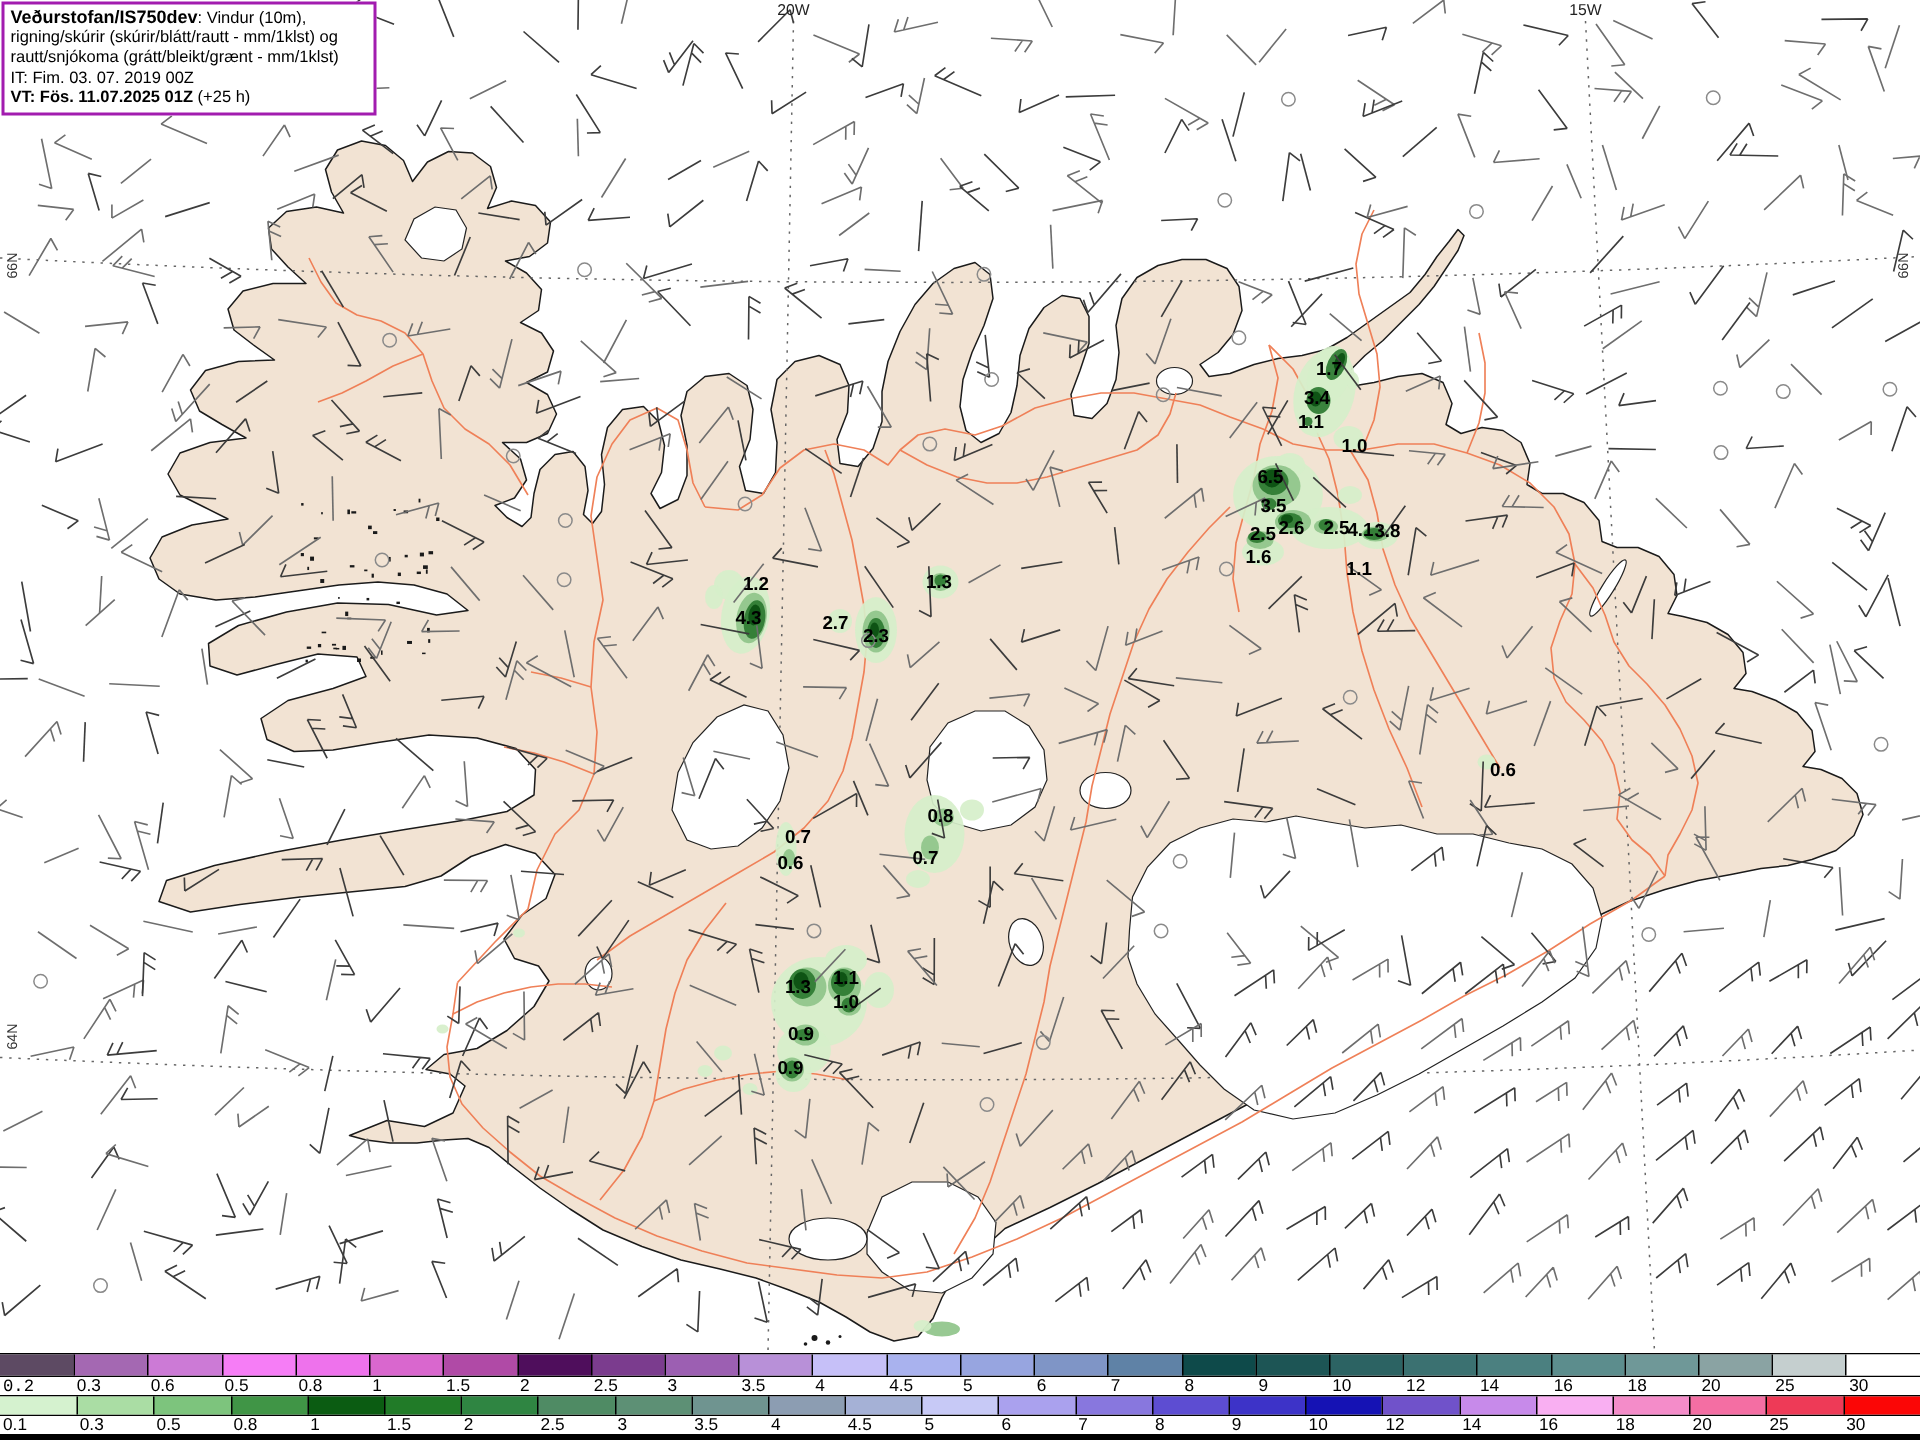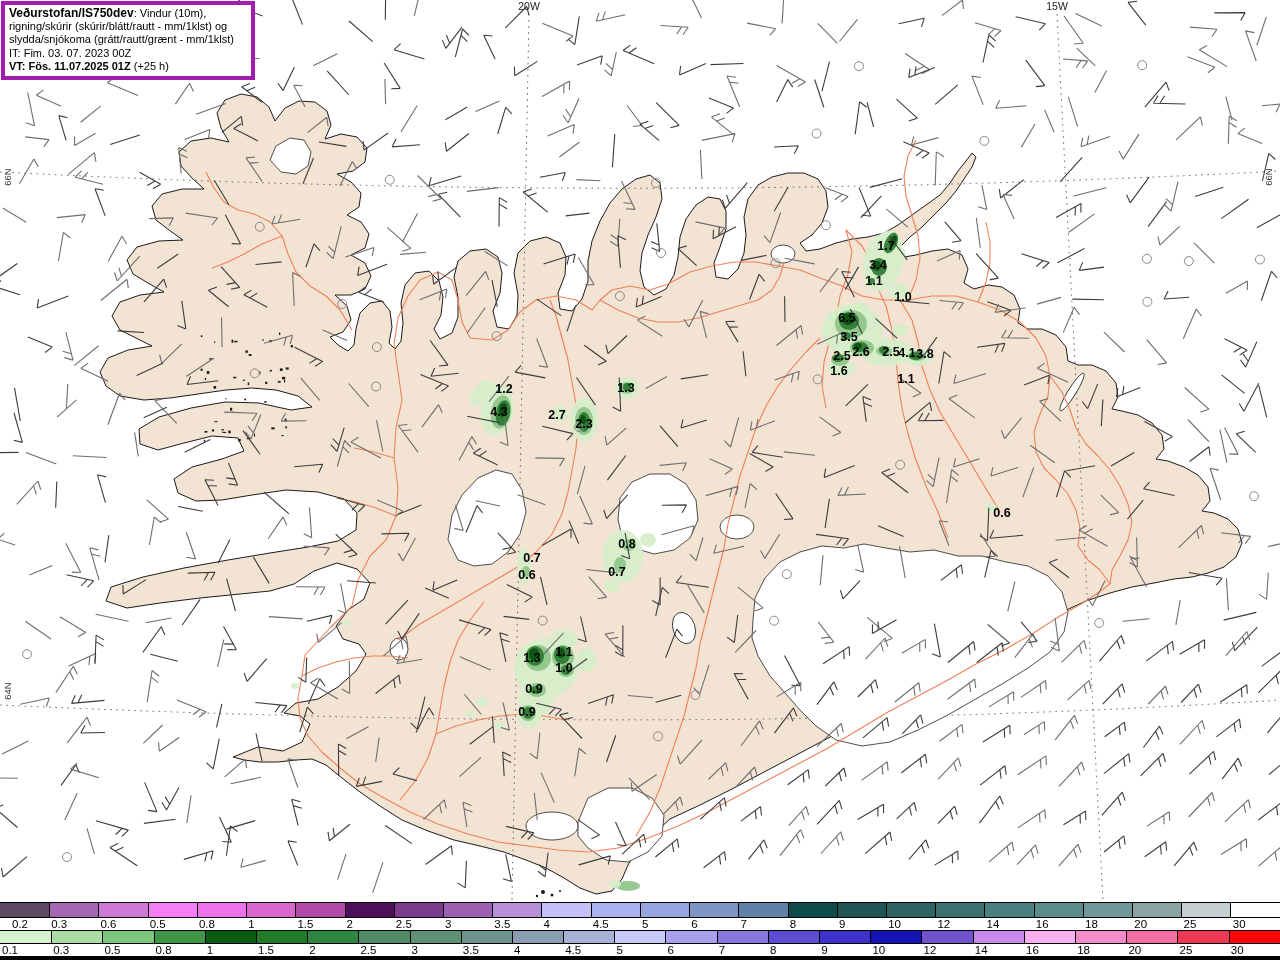--- a/index.html
+++ b/index.html
@@ -1,20 +1,20 @@
 <!DOCTYPE html>
 <html><head>
 <meta charset="utf-8">
 <style>
   html,body{margin:0;padding:0;background:#fff;}
   #frame{position:relative;width:1280px;height:960px;overflow:hidden;background:#fff;
          font-family:"Liberation Sans",sans-serif;}
   #map{position:absolute;left:0;top:0;}
   #legend-box{position:absolute;left:1px;top:1px;width:238px;background:#fff;
-    border:4px solid #a21caf;padding:2px 4px 3px 4px;font-size:11px;line-height:13.2px;color:#000;z-index:5;}
+    border:2px solid #a21caf;padding:2px 4px 3px 4px;font-size:11px;line-height:13.2px;color:#000;z-index:5;}
   #legend-box .b{font-weight:bold;font-size:12px;}
   #legend-box .b2{font-weight:bold;}
   .cbar{position:absolute;left:0;width:1280px;display:flex;box-sizing:border-box;
         border-top:1px solid #000;border-bottom:1px solid #000;}
   .cbar .seg{height:100%;box-sizing:border-box;border-left:1px solid #000;}
   .cbar .seg:first-child{border-left:none;}
   .clabels{position:absolute;left:0;width:1280px;color:#000;font-size:11.5px;}
   .clabels span{position:absolute;top:0;white-space:nowrap;}
   #bar1{top:902px;height:16px;}
   #labels1{top:918px;height:12px;}
@@ -912,22 +912,22 @@
       <text x="529" y="10" text-anchor="middle" font-size="10.5px" fill="#222" font-family="&quot;Liberation Sans&quot;,sans-serif">20W</text>
       <text x="1057" y="10" text-anchor="middle" font-size="10.5px" fill="#222" font-family="&quot;Liberation Sans&quot;,sans-serif">15W</text>
       <text x="11" y="177" text-anchor="middle" font-size="9.5px" fill="#333" transform="rotate(-90 11 177)" font-family="&quot;Liberation Sans&quot;,sans-serif">66N</text>
       <text x="1272" y="177" text-anchor="middle" font-size="9.5px" fill="#333" transform="rotate(-90 1272 177)" font-family="&quot;Liberation Sans&quot;,sans-serif">66N</text>
       <text x="11" y="691" text-anchor="middle" font-size="9.5px" fill="#333" transform="rotate(-90 11 691)" font-family="&quot;Liberation Sans&quot;,sans-serif">64N</text>
     </svg>
 
   <div id="legend-box">
     <div><span class="b">Veðurstofan/IS750dev</span><span>: Vindur (10m),</span></div>
     <div>rigning/skúrir (skúrir/blátt/rautt - mm/1klst) og</div>
-    <div>slydda/snjókoma (grátt/rautt/grænt - mm/1klst)</div>
-    <div>IT: Fim. 03. 07. 2023 00Z</div>
+    <div>rautt/snjókoma (grátt/bleikt/grænt - mm/1klst)</div>
+    <div>IT: Fim. 03. 07. 2019 00Z</div>
     <div><span class="b2">VT: Fös. 11.07.2025 01Z</span><span> (+25 h)</span></div>
   </div>
 
   <div id="bar1" class="cbar">
       <div class="seg" style="width: 49.2308px; background: rgb(93, 74, 99);"></div>
       <div class="seg" style="width: 49.2308px; background: rgb(164, 104, 178);"></div>
       <div class="seg" style="width: 49.2308px; background: rgb(204, 122, 214);"></div>
       <div class="seg" style="width: 49.2308px; background: rgb(246, 125, 246);"></div>
       <div class="seg" style="width: 49.2308px; background: rgb(238, 114, 236);"></div>
       <div class="seg" style="width: 49.2308px; background: rgb(217, 103, 206);"></div>
@@ -946,21 +946,21 @@
       <div class="seg" style="width: 49.2308px; background: rgb(44, 99, 99);"></div>
       <div class="seg" style="width: 49.2308px; background: rgb(59, 113, 113);"></div>
       <div class="seg" style="width: 49.2308px; background: rgb(75, 128, 128);"></div>
       <div class="seg" style="width: 49.2308px; background: rgb(92, 141, 141);"></div>
       <div class="seg" style="width: 49.2308px; background: rgb(111, 152, 152);"></div>
       <div class="seg" style="width: 49.2308px; background: rgb(138, 163, 163);"></div>
       <div class="seg" style="width: 49.2308px; background: rgb(197, 207, 207);"></div>
       <div class="seg" style="width: 49.2308px; background: rgb(255, 255, 255);"></div>
     </div>
   <div id="labels1" class="clabels">
-      <span style="left: 12px;">0.2</span>
+      <span style="left: 2px; font-family: Liberation Mono, monospace;">0.2</span>
       <span style="left: 51.2308px;">0.3</span>
       <span style="left: 100.462px;">0.6</span>
       <span style="left: 149.692px;">0.5</span>
       <span style="left: 198.923px;">0.8</span>
       <span style="left: 248.154px;">1</span>
       <span style="left: 297.385px;">1.5</span>
       <span style="left: 346.615px;">2</span>
       <span style="left: 395.846px;">2.5</span>
       <span style="left: 445.077px;">3</span>
       <span style="left: 494.308px;">3.5</span>

